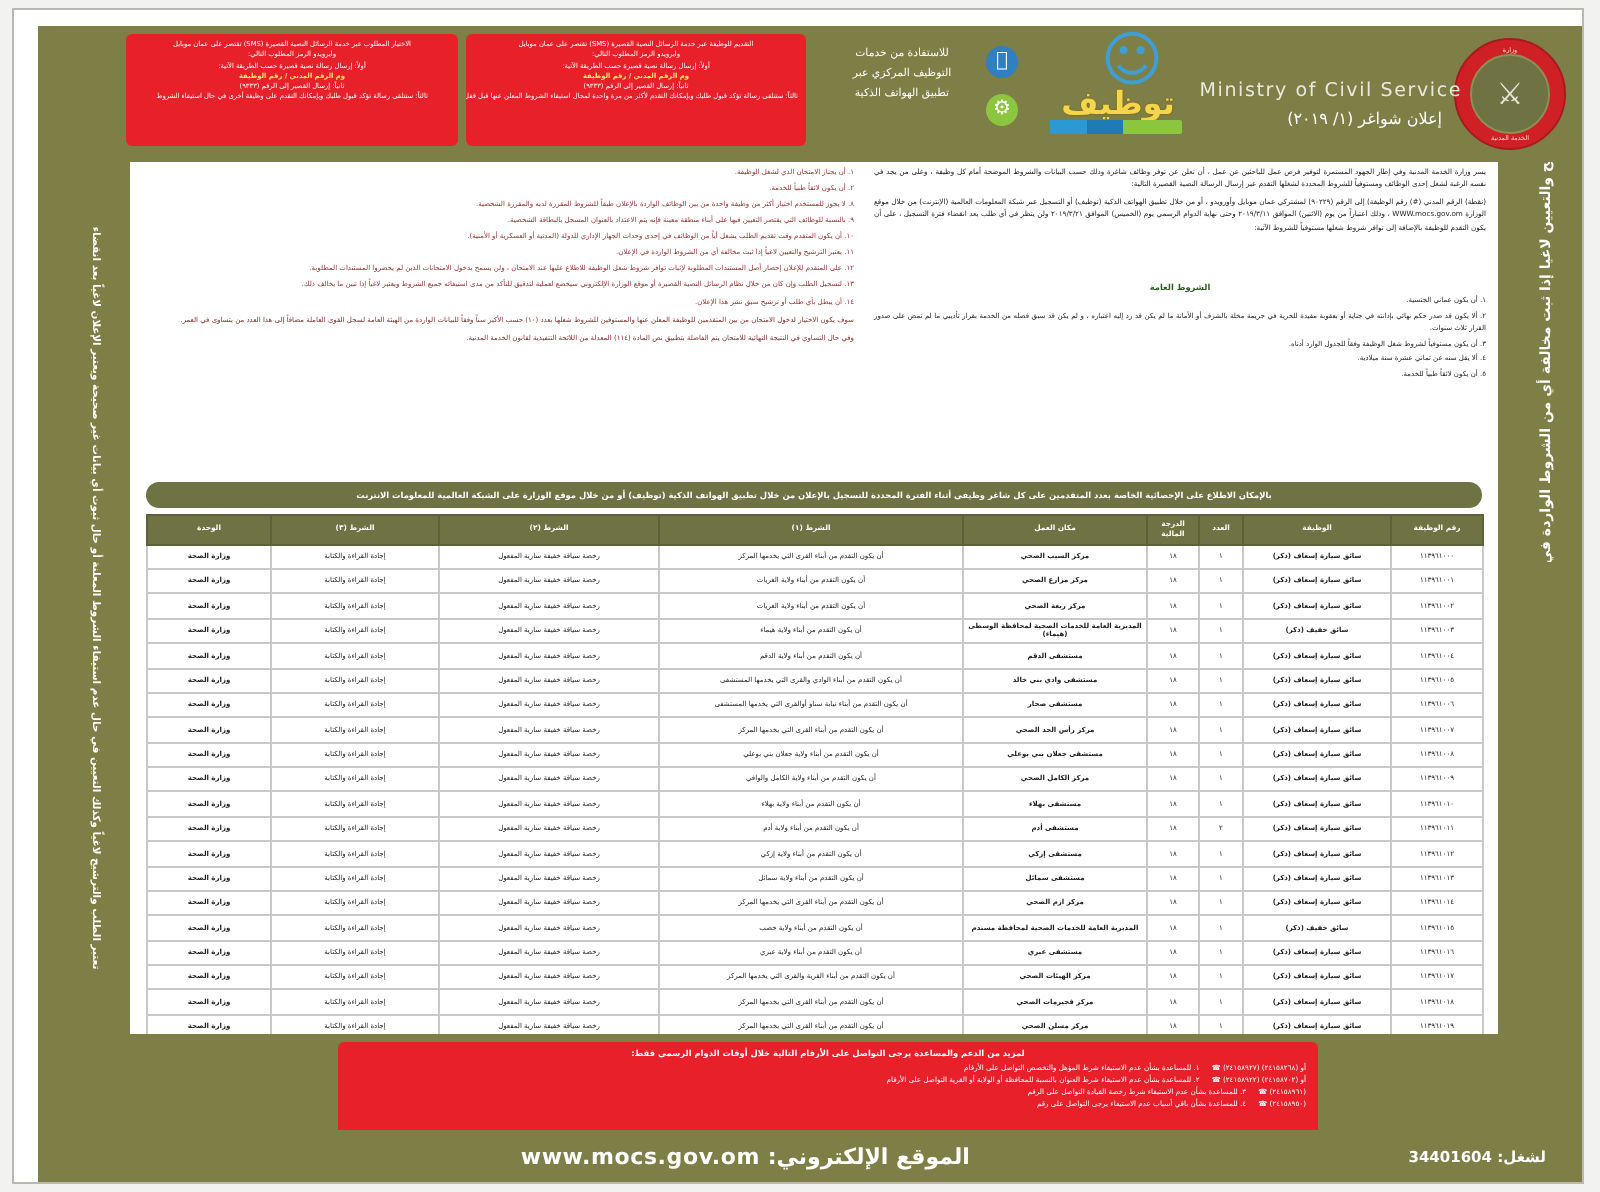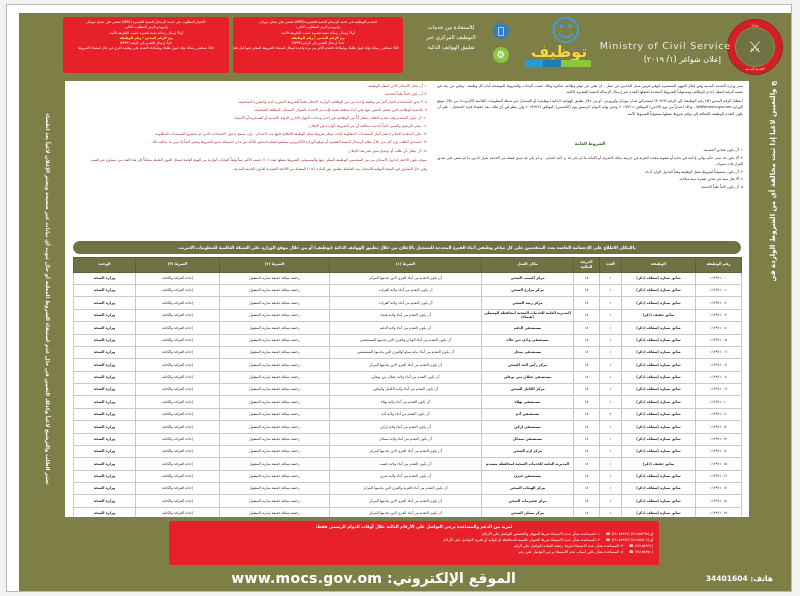--- a/index.html
+++ b/index.html
@@ -243,21 +243,21 @@
   .footer{
     position:absolute;left:0;bottom:0;width:776px;height:26px;
     background:#7d7f46;color:#ffffff;
     display:flex;align-items:center;
     box-sizing:border-box;padding:0 22px;
     direction:rtl;
   }
   .footer .phone{font-size:7.5px;font-weight:bold;}
   .footer .site{
     margin-right:auto;margin-left:auto;
-    font-size:14px;font-weight:bold;white-space:nowrap;text-align:center;
+    font-size:11px;font-weight:bold;white-space:nowrap;text-align:center;
   }
   .footer .site .url{direction:ltr;display:inline-block;letter-spacing:0.3px;}
   .footer-rule{
     position:absolute;left:0;bottom:24px;width:776px;height:2px;
     background:#ffffff;
   }
 </style>
 </head>
 <body>
 
@@ -618,21 +618,21 @@
             <div class="n-row">
               <span class="n-num"><span class="tel-ico">☎</span> (٢٤١٥٨٩٥٠)</span>
               <span class="n-txt">٤. للمساعدة بشأن باقي أسباب عدم الاستيفاء يرجى التواصل على رقم</span>
             </div>
           </div>
       </div>
 
       <div class="footer-rule"></div>
       <div class="footer">
         <span class="phone">
-          <span>هاتف:</span>
+          <span>لشغل:</span>
           <span>34401604</span>
         </span>
         <span class="site">
           <span>الموقع الإلكتروني:</span>
           <span class="url">www.mocs.gov.om</span>
         </span>
       </div>
 
     </div>
   </div>

